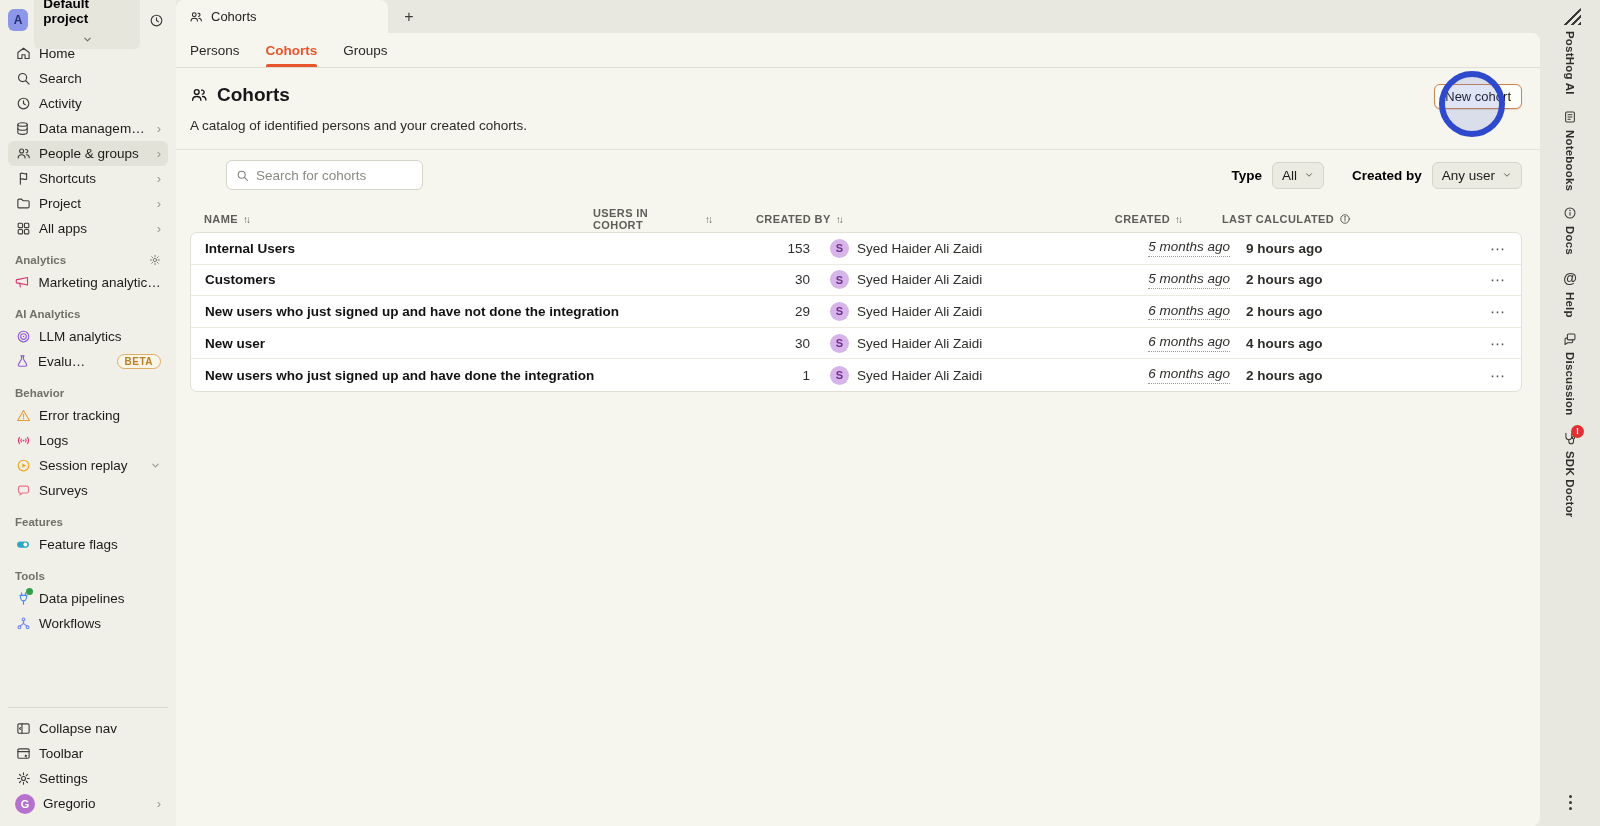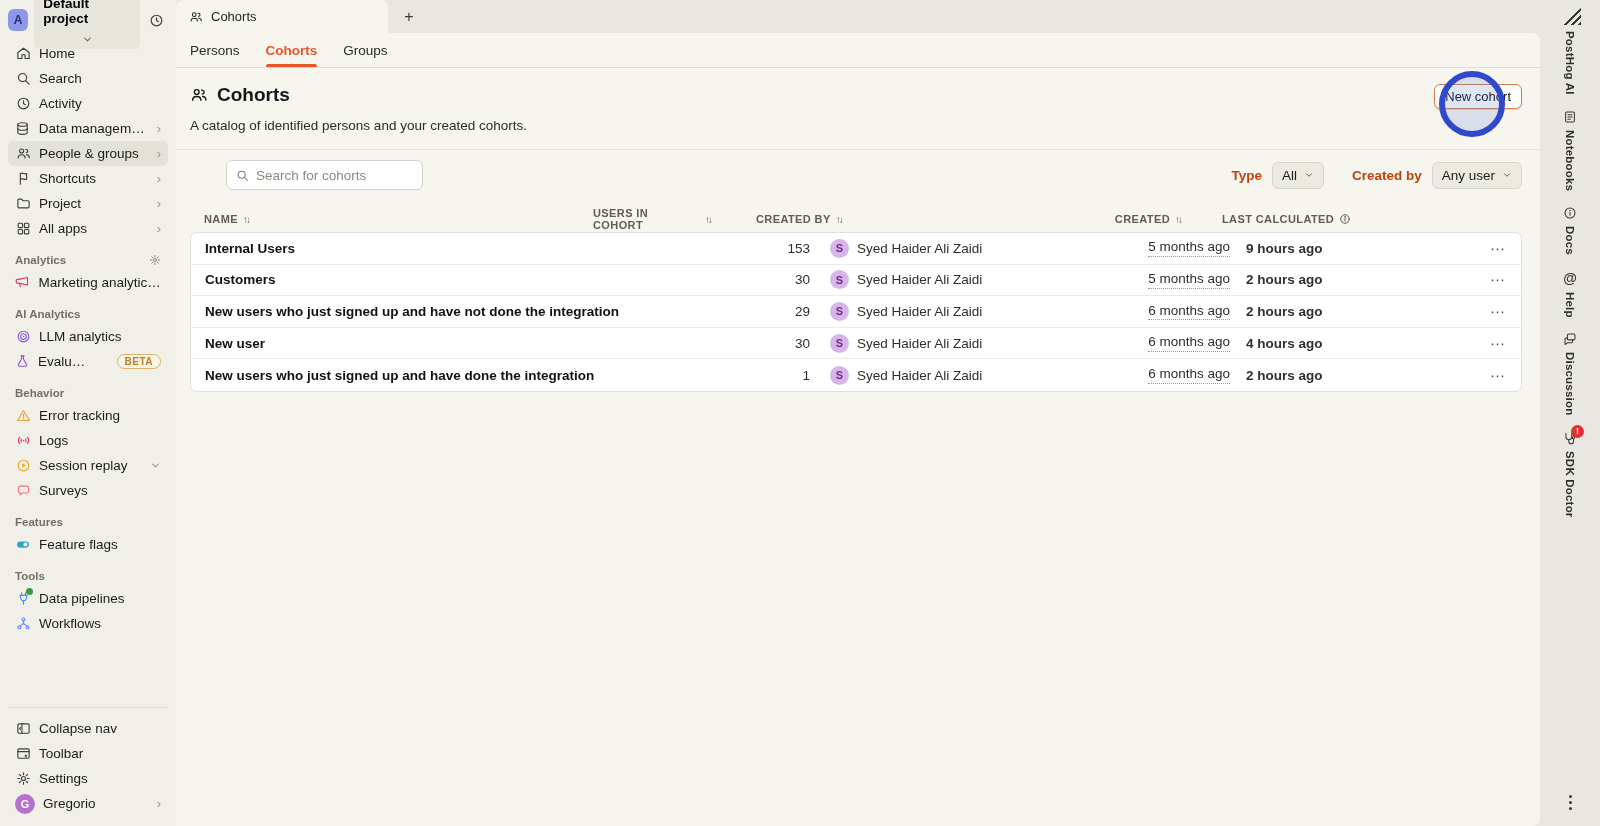--- a/index.html
+++ b/index.html
@@ -89,21 +89,21 @@
   .focus-circle { position:absolute; left:1263px; top:38px; width:66px; height:66px; border-radius:50%;
                   border:6px solid #2f49cc; background:rgba(77,104,223,.16); pointer-events:none; z-index:5; }
 
   .filters { display:flex; align-items:center; padding:10px 18px 0 14px; }
   .search-box { display:flex; align-items:center; gap:7px; width:197px; height:30px; background:#fff;
                 border:1px solid #d5d4cb; border-radius:6px; padding:0 9px; color:#82827a;margin-left:36px; }
   .search-box input { border:none; outline:none; background:transparent; font-size:13.5px; width:100%;
                       font-family:inherit; color:#1b1b18; }
   .search-box input::placeholder { color:#8a8a82; }
   .filter-group { margin-left:auto; display:flex; align-items:center; gap:10px; }
-  .filter-label { font-size:13.5px; font-weight:700; color:#c2410c; }
+  .filter-label { font-size:13.5px; font-weight:700; color:#000000; }
   .select-pill { display:flex; align-items:center; gap:7px; height:27px; padding:0 9px; background:#ecebe2;
                  border:1px solid #d6d5cc; border-radius:6px; font-size:13.5px; color:#1b1b18; }
   .select-pill .chev-dn { color:#5f5f58; }
   .gap18 { width:8px; }
 
   
   .table-wrap { margin:16px 18px 0 14px; }
   .tgrid { display:grid; grid-template-columns:1fr 118px 300px 120px 245px 46px; align-items:center; }
   .thead { height:26px; font-size:11px; font-weight:700; letter-spacing:.4px; color:#5e5e57;gap:25px; }
   .th { display:flex; align-items:center; gap:5px; }
@@ -112,21 +112,21 @@
   .sort-ic { font-size:10px; color:#5e5e57; letter-spacing:-2px; }
   .info-ic { color:#5e5e57; }
 
   .rows-card { background:#fff; border:1px solid #e1e0d7; border-radius:7px; overflow:hidden; }
   .trow { height:31.6px; border-bottom:1px solid #eceae1; }
   .trow:last-child { border-bottom:none; }
   .cell { font-size:13.5px; color:#2e2e2a; display:flex; align-items:center; }
   .cell.name { padding-left:14px; font-weight:700; color:#121212; }
   .cell.num { justify-content:flex-end; }
   .cell.creator { padding-left:20px; gap:8px; }
-  .cell.created { justify-content:flex-end; }
+  .cell.created { justify-content:flex-end;font-style:italic; }
   .cell.created span { border-bottom:1px dotted #9a9a92; line-height:1.25; }
   .cell.lastcalc { padding-left:16px;font-weight:bold; }
   .cell.actions { justify-content:center; }
   .more-btn { color:#55554f; font-size:15px; letter-spacing:1px; padding:0 4px; cursor:pointer; line-height:1; }
   .s-avatar { width:19px; height:19px; border-radius:50%; background:#d8b5e9; color:#6c2f92; font-size:11px;
               font-weight:700; display:flex; align-items:center; justify-content:center; flex:none; }
 </style>
 </head>
 <body>
 

